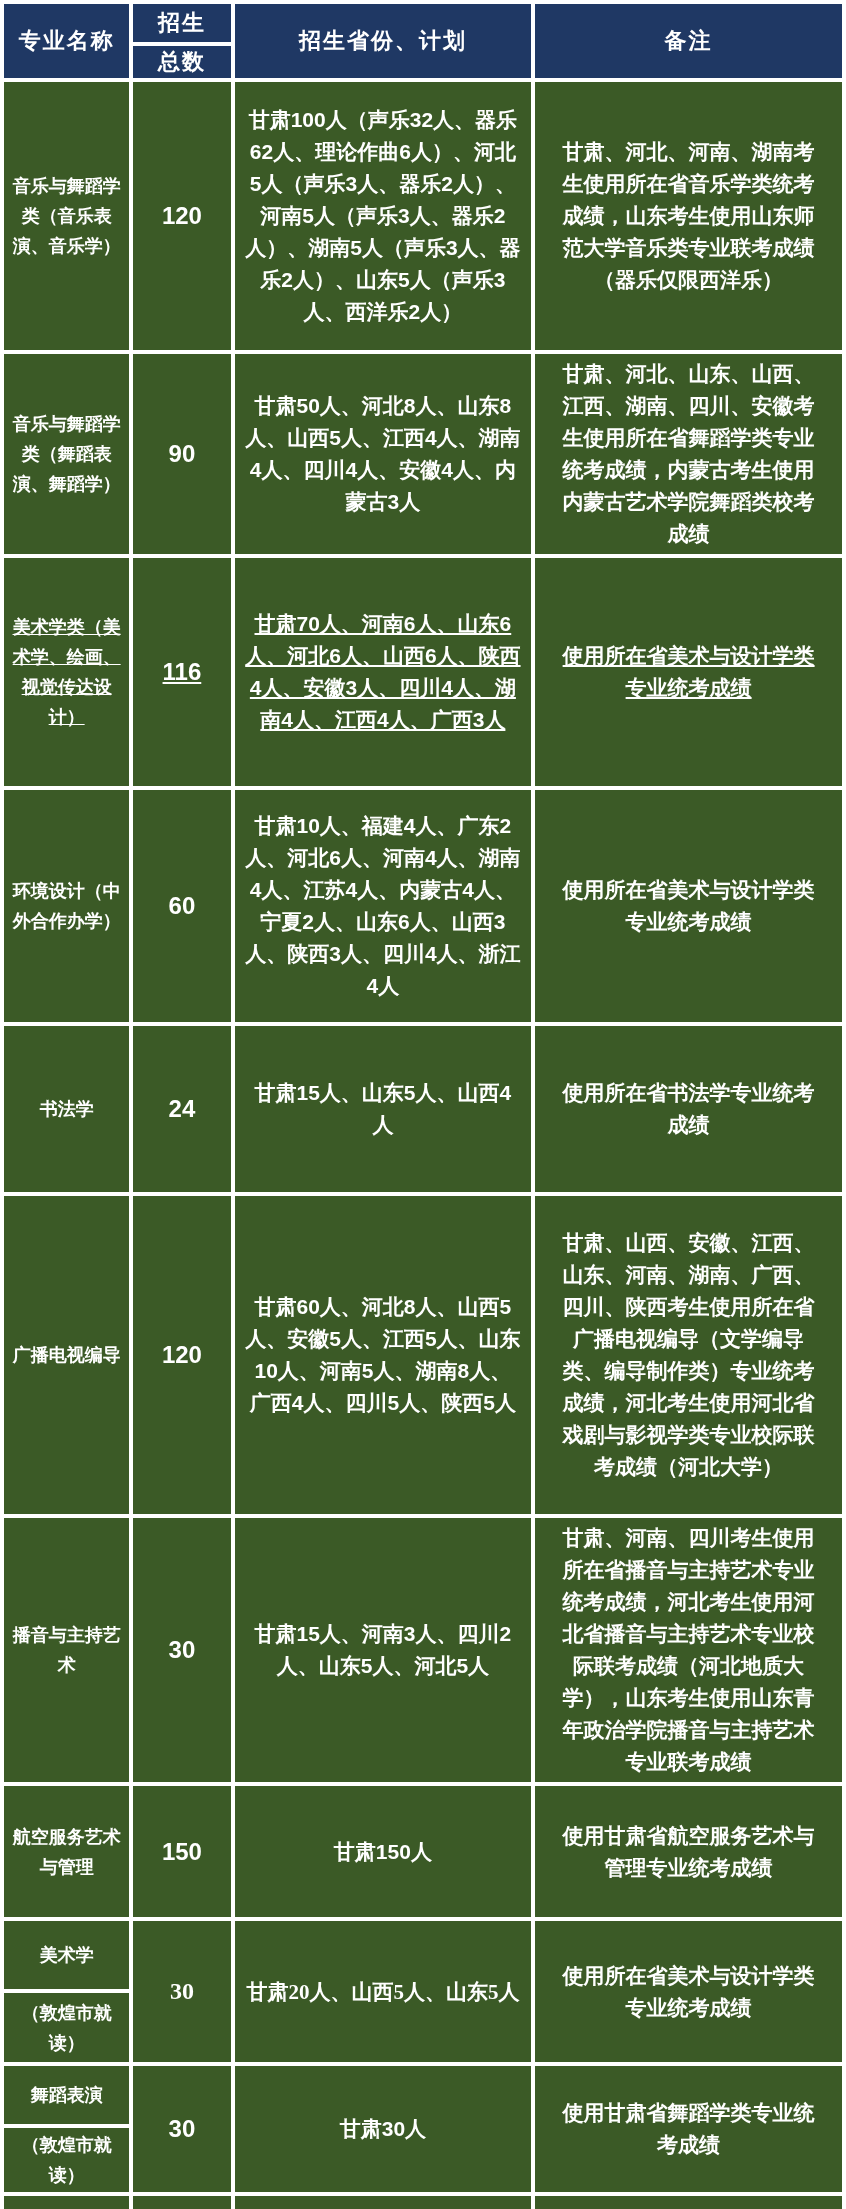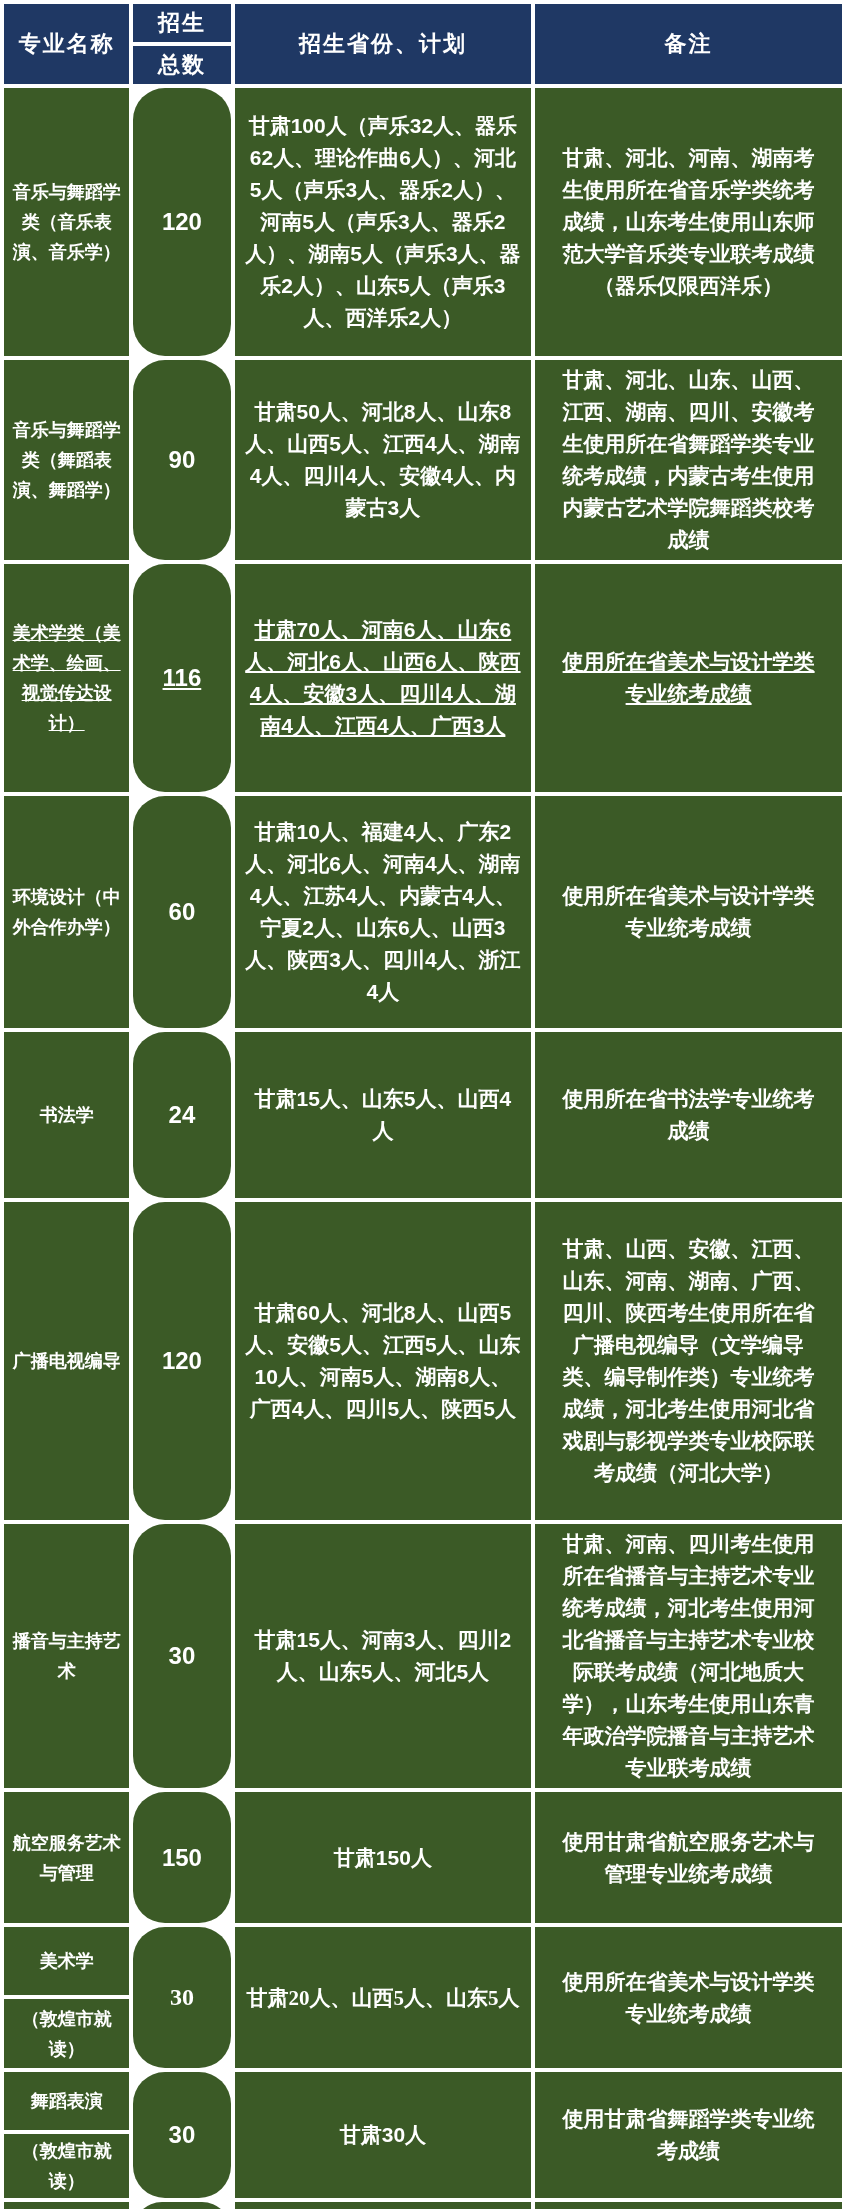--- a/index.html
+++ b/index.html
@@ -37,35 +37,34 @@
   }
   td.major {
     font-size: 18px;
     line-height: 30px;
     padding: 2px 2px;
     letter-spacing: 0px;
   }
   td.total {
     font-size: 24px;
     padding: 0 14px;
-    border-radius: 32px;
   }
   td.plan-cell {
     font-size: 21px;
     line-height: 32px;
     padding: 20px 10px;
   }
   td.remark-cell {
     font-size: 21px;
     line-height: 32px;
     padding: 4px 26px;
   }
   
   tr.hr1  td { height: 38px; }
-  tr.hr2  td { height: 38px; }
+  tr.hr2  td { height: 32px; }
   tr.r1   td { height: 268px; }
   tr.r2   td { height: 184px; }
   tr.r3   td { height: 228px; text-decoration: underline; }
   tr.r4   td { height: 212px; }
   tr.r5   td { height: 166px; }
   tr.r6   td { height: 318px; }
   tr.r7   td { height: 245px; }
   tr.r8   td { height: 131px; }
   tr.r9a  td { height: 68px; font-family: Liberation Serif, serif; }
   tr.r9b  td { height: 69px; }

